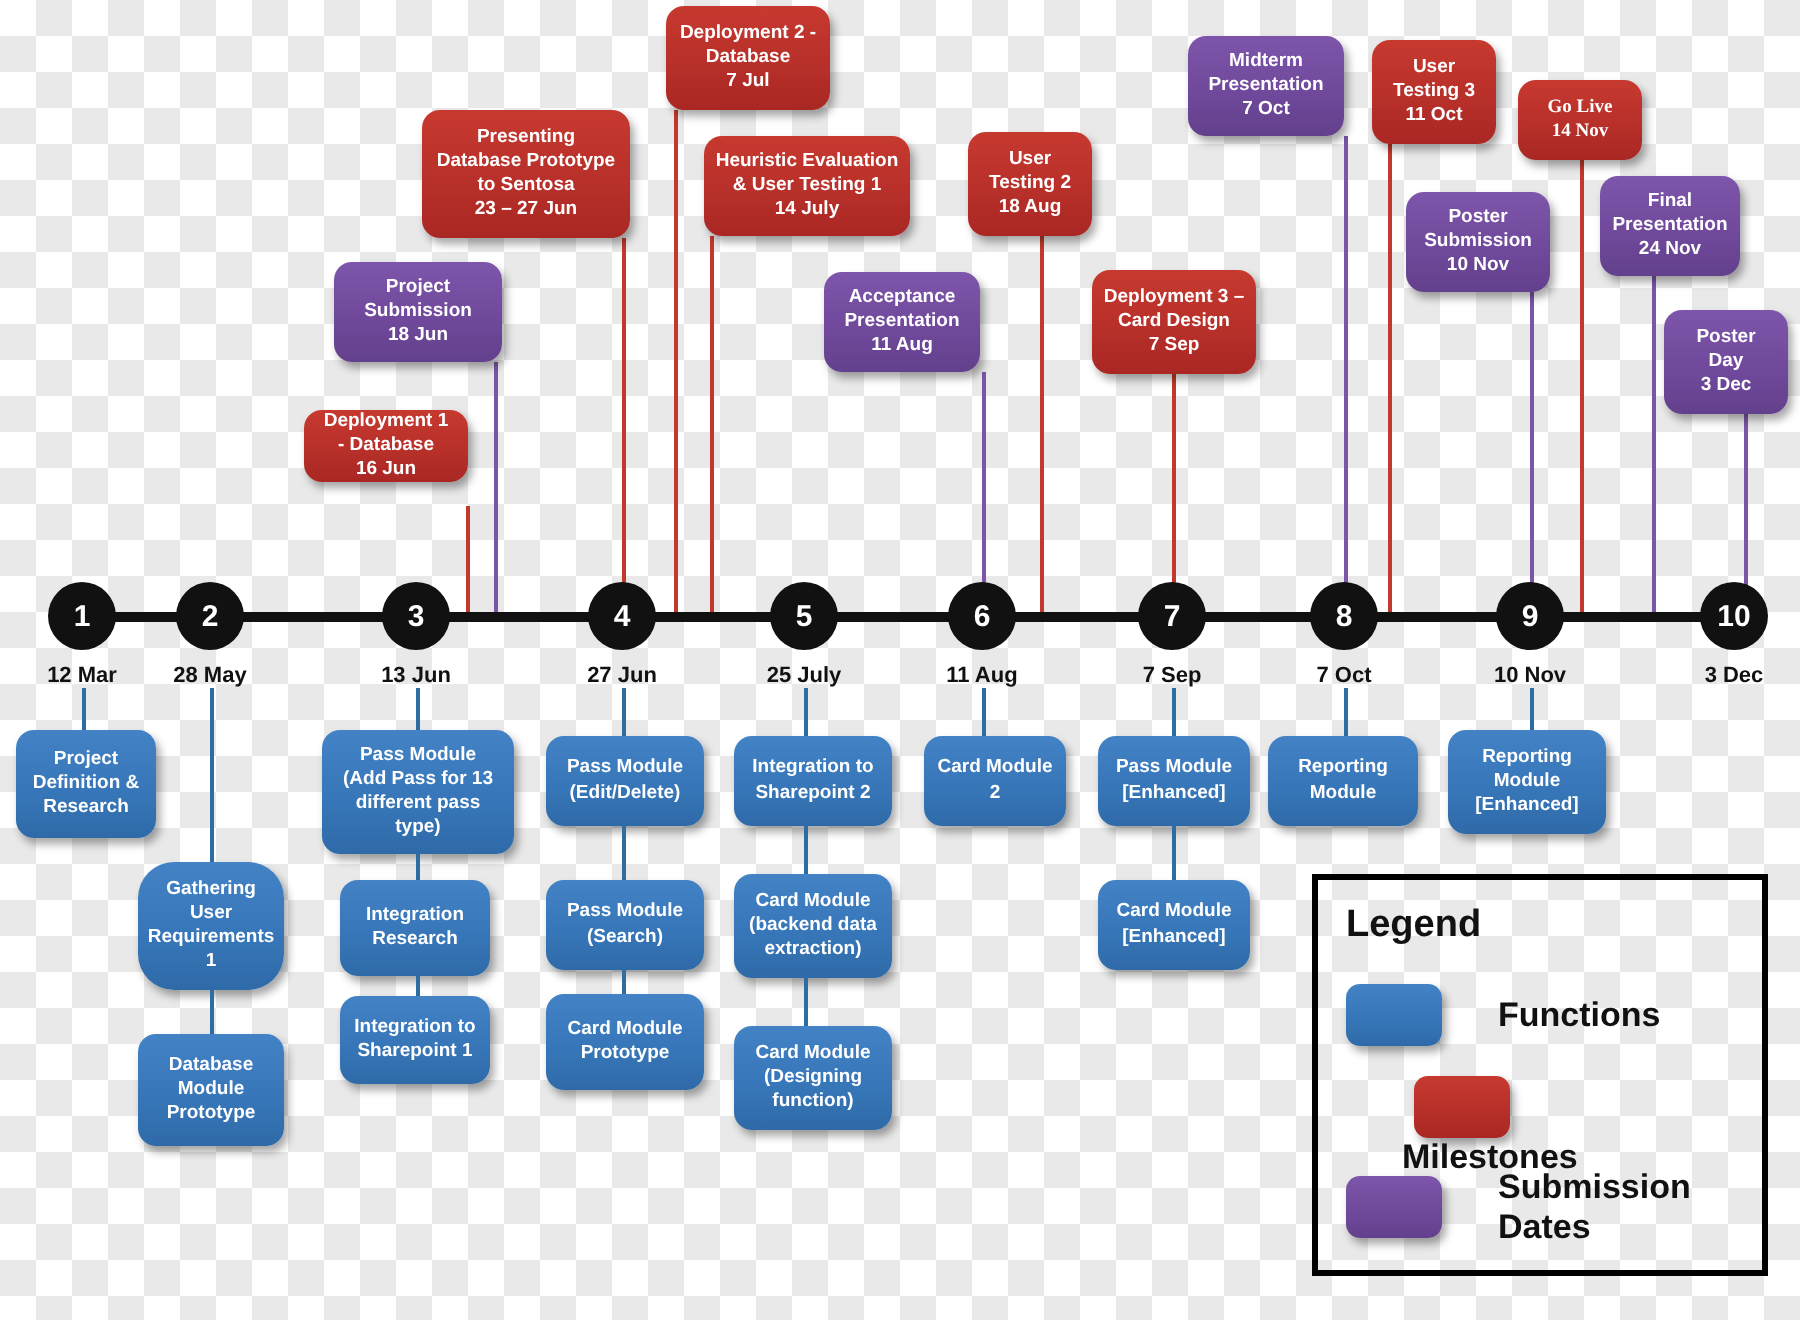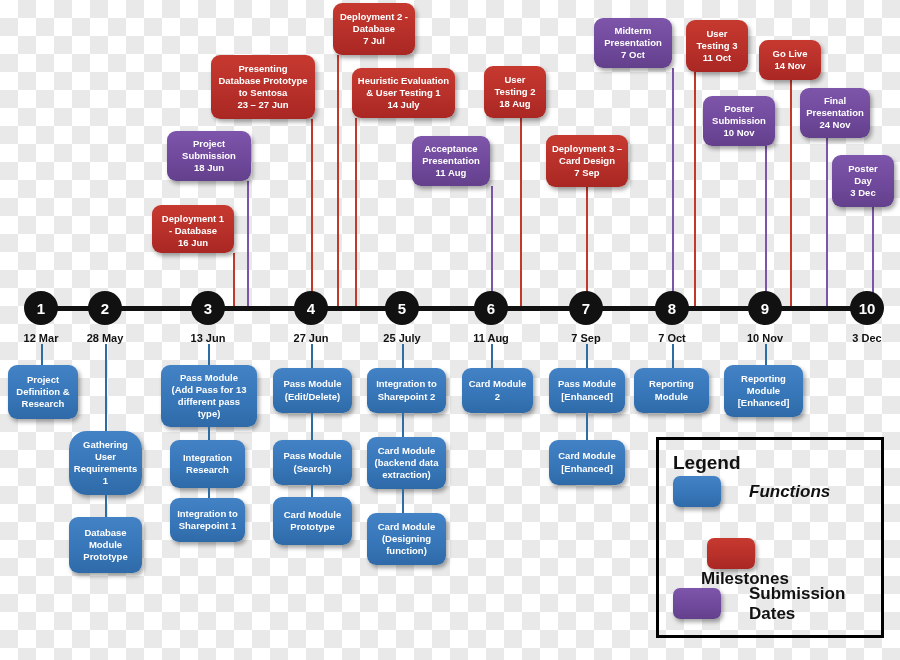--- a/index.html
+++ b/index.html
@@ -84,21 +84,21 @@
     line-height:1.15;white-space:pre-line;
   }
 </style>
 </head>
 <body>
 
 <div id="canvas">
 
   <div id="milestone-layer">
       <div class="conn red" style="left:233px;top:253px;height:58px;"></div>
-      <div class="callout red" style="left:152px;top:205px;width:82px;height:48px;align-items:flex-end;">
+      <div class="callout red" style="left:152px;top:205px;width:82px;height:36px;">
         <div>
           <span>Deployment 1</span>
           <span>- Database</span>
           <span>16 Jun</span>
         </div>
       </div>
       <div class="conn purple" style="left:247px;top:181px;height:130px;"></div>
       <div class="callout purple" style="left:167px;top:131px;width:84px;height:50px;">
         <div>
           <span>Project</span>
@@ -173,21 +173,21 @@
       </div>
       <div class="conn purple" style="left:765px;top:146px;height:165px;"></div>
       <div class="callout purple" style="left:703px;top:96px;width:72px;height:50px;">
         <div>
           <span>Poster</span>
           <span>Submission</span>
           <span>10 Nov</span>
         </div>
       </div>
       <div class="conn red" style="left:790px;top:80px;height:231px;"></div>
-      <div class="callout red" style="left:759px;top:40px;width:62px;height:40px;">
+      <div class="callout red" style="left:759px;top:40px;width:62px;height:40px;font-family:Liberation Serif, serif;">
         <div>
           <span>Go Live</span>
           <span>14 Nov</span>
         </div>
       </div>
       <div class="conn purple" style="left:826px;top:138px;height:173px;"></div>
       <div class="callout purple" style="left:800px;top:88px;width:70px;height:50px;">
         <div>
           <span>Final</span>
           <span>Presentation</span>
@@ -375,21 +375,21 @@
           <span>Reporting</span>
           <span>Module</span>
           <span>[Enhanced]</span>
         </div>
       </div>
     </div>
 
   <div id="legend">
     <div id="legend-title">Legend</div>
     <div id="legend-rows">
-        <div class="lg-row" style="top:36px;font-style:italic;">
+        <div class="lg-row" style="top:52px;">
           <div class="lg-swatch blue"></div>
           <div class="lg-label">Functions</div>
         </div>
         <div class="lg-row" style="top:98px;flex-direction:column;">
           <div class="lg-swatch red"></div>
           <div class="lg-label">Milestones</div>
         </div>
         <div class="lg-row" style="top:144px;">
           <div class="lg-swatch purple"></div>
           <div class="lg-label">Submission

